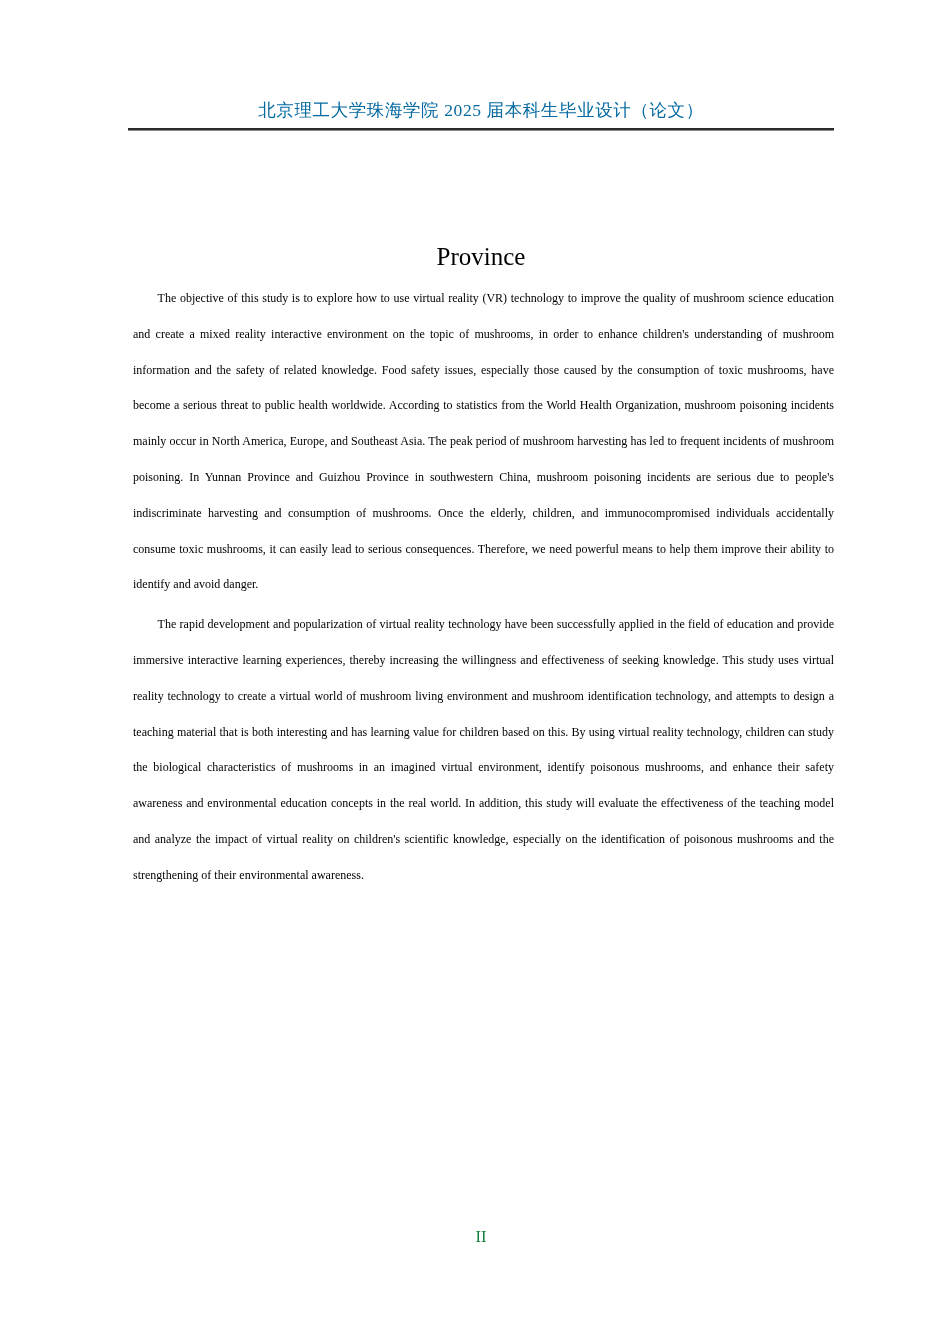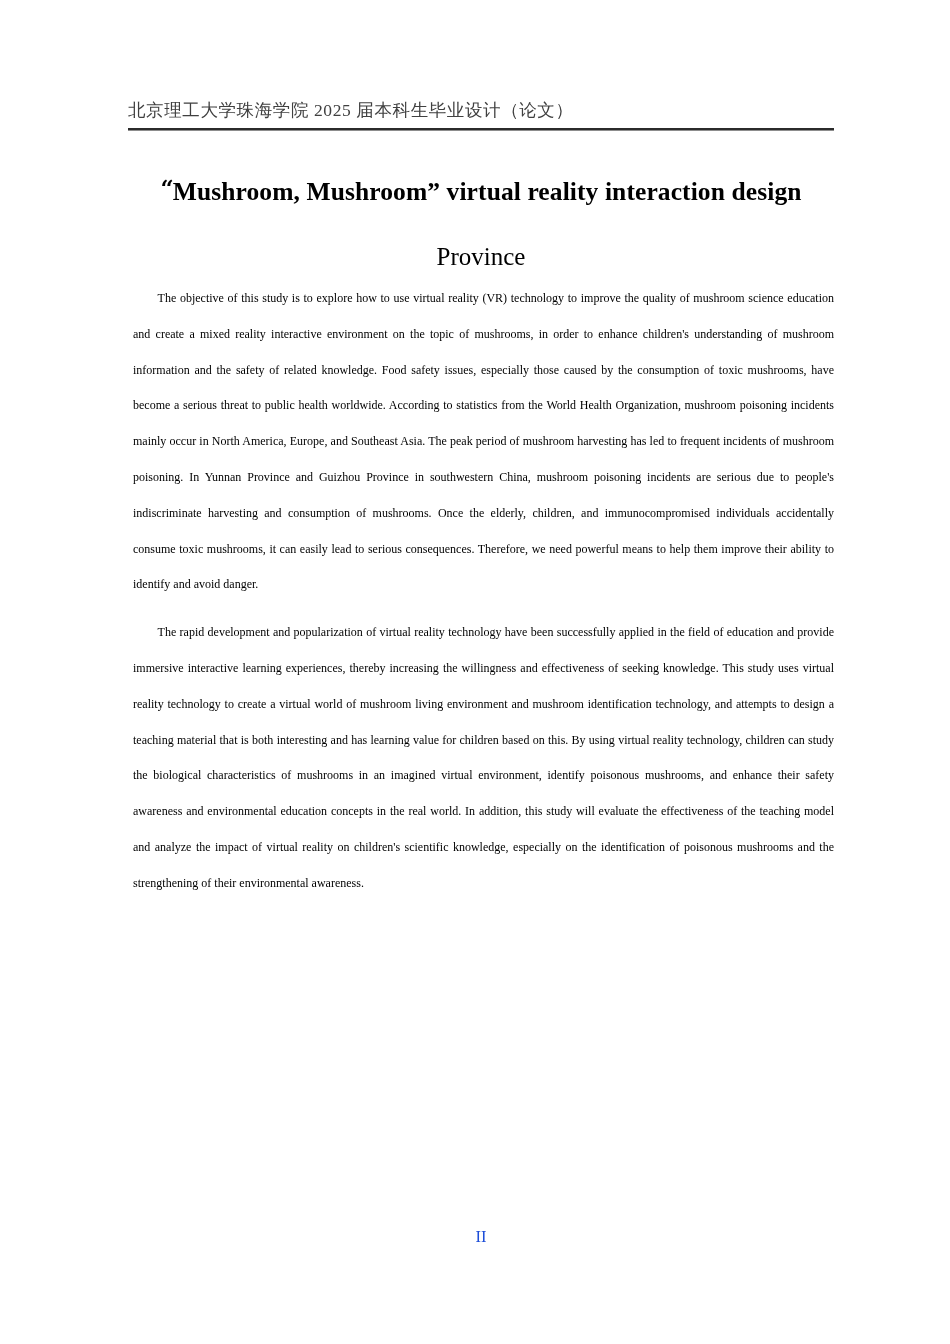--- a/index.html
+++ b/index.html
@@ -19,24 +19,25 @@
   }
 
   
   .header-zone {
     position: absolute;
     left: 128px;
     top: 100px;
     width: 706px;
   }
   .header-text {
+    text-align: center;
     font-family: "Liberation Serif", "DejaVu Serif", serif;
     font-size: 17.5px;
     letter-spacing: 0.6px;
-    color: #404040;
+    color: #0369a1;
     line-height: 1.25;
     white-space: nowrap;
   }
   .header-rule {
     margin-top: 6px;
     height: 0;
     border-top: 2.1px solid #2b2b2b;
     border-bottom: 0.7px solid #8d8d8d;
   }
 
@@ -83,48 +84,47 @@
     margin: 0;
     font-size: 12px;
     line-height: 35.8px;
     text-align: justify;
     text-justify: inter-word;
     text-indent: 2.05em;
     hyphens: none;
     -webkit-hyphens: none;
   }
   .para + .para {
-    margin-top: 12px;
+    margin-top: 4px;
   }
 
   
   .footer-zone {
     position: absolute;
     left: 128px;
     top: 1228px;
     width: 706px;
     text-align: center;
   }
   .page-number {
     font-size: 16.5px;
-    color: #1d4ed8;
+    color: #15803d;
     line-height: 1;
   }
 </style>
 </head>
 <body>
 
 <div class="page">
 
   <div class="header-zone">
     <div class="header-text">北京理工大学珠海学院 2025 届本科生毕业设计（论文）</div>
     <div class="header-rule"></div>
   </div>
 
-  <h1 class="doc-title"><span class="cjk-open-quote">“</span><span>Mushroom, Mushroom” virtual reality interaction design</span></h1>
 
   <h2 class="abstract-heading">Province</h2>
 
   <div class="body-zone">
     <p class="para">The objective of this study is to explore how to use virtual reality (VR) technology to improve the quality of mushroom science education and create a mixed reality interactive environment on the topic of mushrooms, in order to enhance children's understanding of mushroom information and the safety of related knowledge. Food safety issues, especially those caused by the consumption of toxic mushrooms, have become a serious threat to public health worldwide. According to statistics from the World Health Organization, mushroom poisoning incidents mainly occur in North America, Europe, and Southeast Asia. The peak period of mushroom harvesting has led to frequent incidents of mushroom poisoning. In Yunnan Province and Guizhou Province in southwestern China, mushroom poisoning incidents are serious due to people's indiscriminate harvesting and consumption of mushrooms. Once the elderly, children, and immunocompromised individuals accidentally consume toxic mushrooms, it can easily lead to serious consequences. Therefore, we need powerful means to help them improve their ability to identify and avoid danger.</p>
     <p class="para">The rapid development and popularization of virtual reality technology have been successfully applied in the field of education and provide immersive interactive learning experiences, thereby increasing the willingness and effectiveness of seeking knowledge. This study uses virtual reality technology to create a virtual world of mushroom living environment and mushroom identification technology, and attempts to design a teaching material that is both interesting and has learning value for children based on this. By using virtual reality technology, children can study the biological characteristics of mushrooms in an imagined virtual environment, identify poisonous mushrooms, and enhance their safety awareness and environmental education concepts in the real world. In addition, this study will evaluate the effectiveness of the teaching model and analyze the impact of virtual reality on children's scientific knowledge, especially on the identification of poisonous mushrooms and the strengthening of their environmental awareness.</p>
   </div>
 
   <div class="footer-zone">
     <span class="page-number">II</span>

